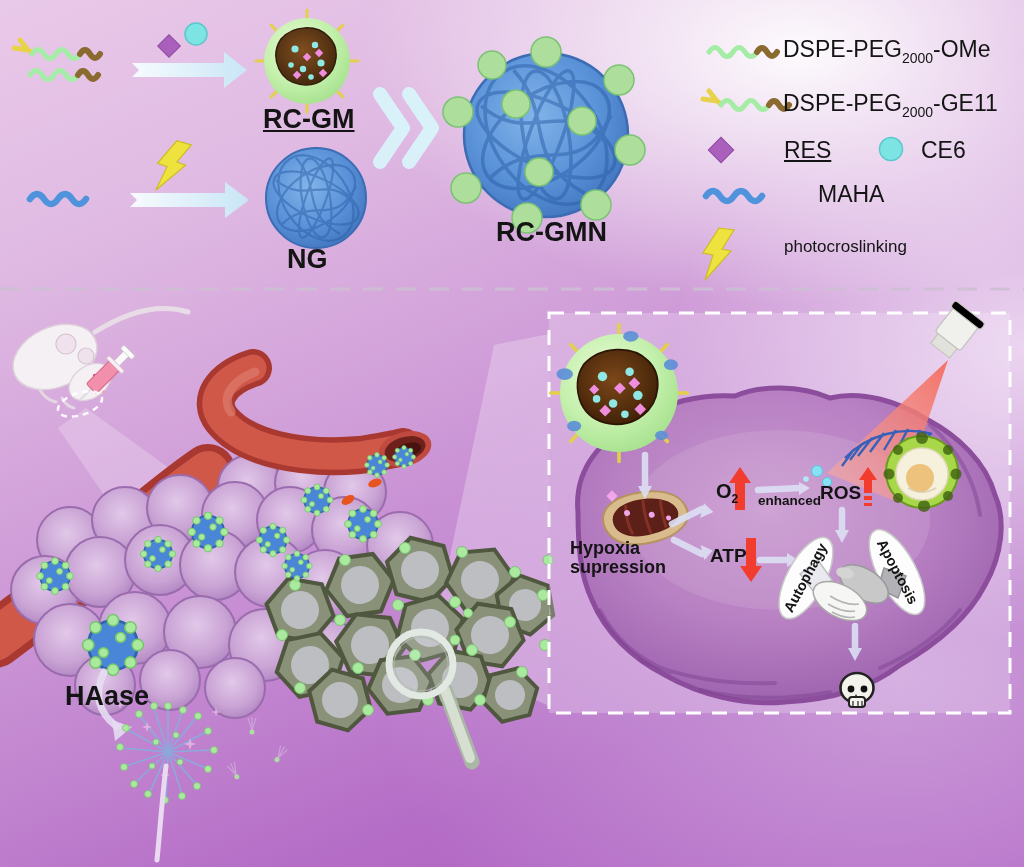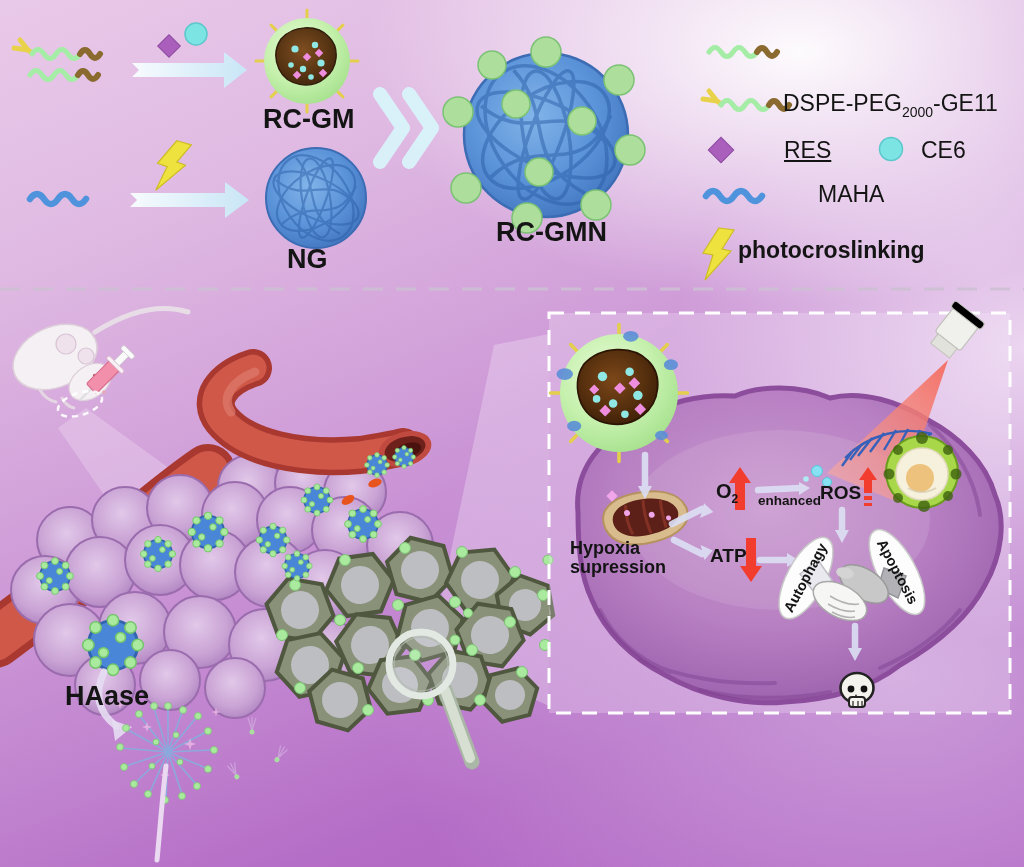--- a/index.html
+++ b/index.html
@@ -594,29 +594,30 @@
         <circle cx="864" cy="689" r="3.4" fill="#111"></circle>
     <path d="M856,694 l2,4 l-4,0 z" fill="#222"></path>
     <g stroke="#222" stroke-width="1.2">
           <line x1="853" y1="701" x2="853" y2="706"></line>
           <line x1="858" y1="701" x2="858" y2="706"></line>
           <line x1="862" y1="701" x2="862" y2="706"></line>
         </g>
   </g>
 </svg>
 
-<div class="lbl bold" style="left:263px;top:105px;font-size:27px;">RC-GM</div>
+<div class="lbl bold" style="left:263px;top:105px;font-size:27px;text-decoration:underline;">RC-GM</div>
 <div class="lbl bold" style="left:287px;top:245px;font-size:27px;">NG</div>
 <div class="lbl bold" style="left:496px;top:218px;font-size:27px;">RC-GMN</div>
 
+<div class="lbl" style="left:783px;top:37px;font-size:23px;"><span>DSPE-PEG</span><sub class="s2000">2000</sub><span>-OMe</span></div>
 <div class="lbl" style="left:783px;top:91px;font-size:23px;text-align:right;"><span>DSPE-PEG</span><sub class="s2000">2000</sub><span>-GE11</span></div>
 <div class="lbl" style="left:784px;top:138px;font-size:23px;text-decoration:underline;">RES</div>
 <div class="lbl" style="left:921px;top:138px;font-size:23px;text-align:center;">CE6</div>
 <div class="lbl" style="left:784px;top:182px;font-size:23px;margin-left:34px;">MAHA</div>
-<div class="lbl" style="left:738px;top:238px;font-size:23px;font-weight:bold;">photocroslinking</div>
+<div class="lbl" style="left:784px;top:238px;font-size:17px;">photocroslinking</div>
 
 <div class="lbl bold" style="left:65px;top:682px;font-size:27px;">HAase</div>
 
 <div class="lbl bold ctr" style="left:570px;top:539px;width:148px;font-size:18px;">
   <span>Hypoxia</span><br><span>supression</span>
 </div>
 <div class="lbl bold" style="left:716px;top:481px;font-size:20px;"><span>O</span><sub style="font-size:12px;line-height:0;">2</sub></div>
 <div class="lbl bold" style="left:758px;top:494px;font-size:13.5px;">enhanced</div>
 <div class="lbl bold" style="left:820px;top:483px;font-size:19px;">ROS</div>
 <div class="lbl bold" style="left:710px;top:546px;font-size:19px;">ATP</div>

